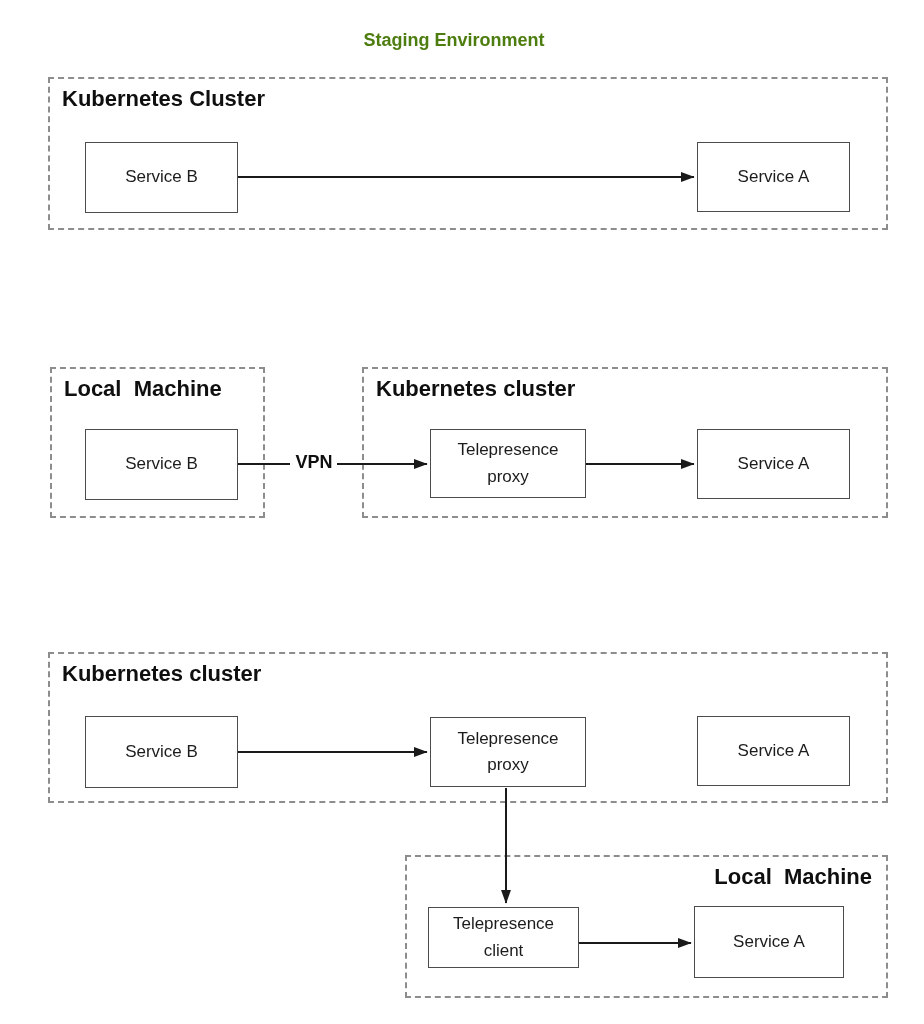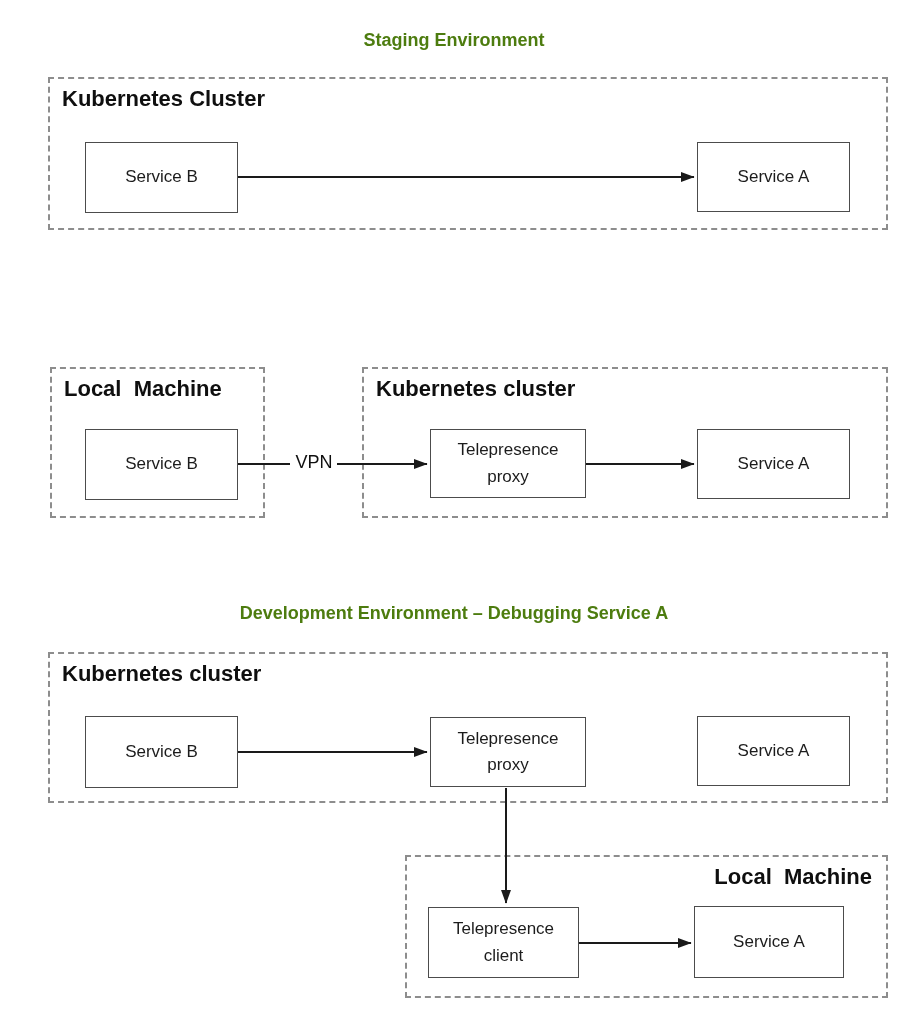--- a/index.html
+++ b/index.html
@@ -65,31 +65,31 @@
     padding: 0 4px;
   }
   #n-s1-b  { left: 85px;  top: 142px; width: 153px; height: 71px; }
   #n-s1-a  { left: 697px; top: 142px; width: 153px; height: 70px; }
   #n-s2-b  { left: 85px;  top: 429px; width: 153px; height: 71px; }
   #n-s2-p  { left: 430px; top: 429px; width: 156px; height: 69px; }
   #n-s2-a  { left: 697px; top: 429px; width: 153px; height: 70px; }
   #n-s3-b  { left: 85px;  top: 716px; width: 153px; height: 72px; }
   #n-s3-p  { left: 430px; top: 717px; width: 156px; height: 70px; }
   #n-s3-a  { left: 697px; top: 716px; width: 153px; height: 70px; }
-  #n-s3-c  { left: 428px; top: 907px; width: 151px; height: 71px; }
+  #n-s3-c  { left: 428px; top: 907px; width: 151px; height: 61px; }
   #n-s3-a2 { left: 694px; top: 906px; width: 150px; height: 72px; }
 
   .edge-label {
     position: absolute;
     left: 286px;
     top: 452px;
     width: 56px;
     text-align: center;
     font-size: 18px;
-    font-weight: normal;
+    font-weight: bold;
     color: #0f0f0f;
   }
 
   svg.arrows {
     position: absolute;
     left: 0; top: 0;
     width: 924px; height: 1024px;
     pointer-events: none;
   }
   svg.arrows line { stroke: #1a1a1a; stroke-width: 2; }
@@ -116,21 +116,20 @@
 
   <div class="cluster" id="devb-cluster">
     <div class="cluster-label">Kubernetes cluster</div>
   </div>
 
   <div class="node" id="n-s2-b">Service B</div>
   <div class="edge-label">VPN</div>
   <div class="node" id="n-s2-p">Telepresence proxy</div>
   <div class="node" id="n-s2-a">Service A</div>
 
-  <div class="sec-title" id="title-dev-a">Development Environment – Debugging Service A</div>
 
   <div class="cluster" id="deva-cluster">
     <div class="cluster-label">Kubernetes cluster</div>
   </div>
 
   <div class="node" id="n-s3-b">Service B</div>
   <div class="node" id="n-s3-p">Telepresence proxy</div>
   <div class="node" id="n-s3-a">Service A</div>
 
   <div class="cluster" id="deva-local">

